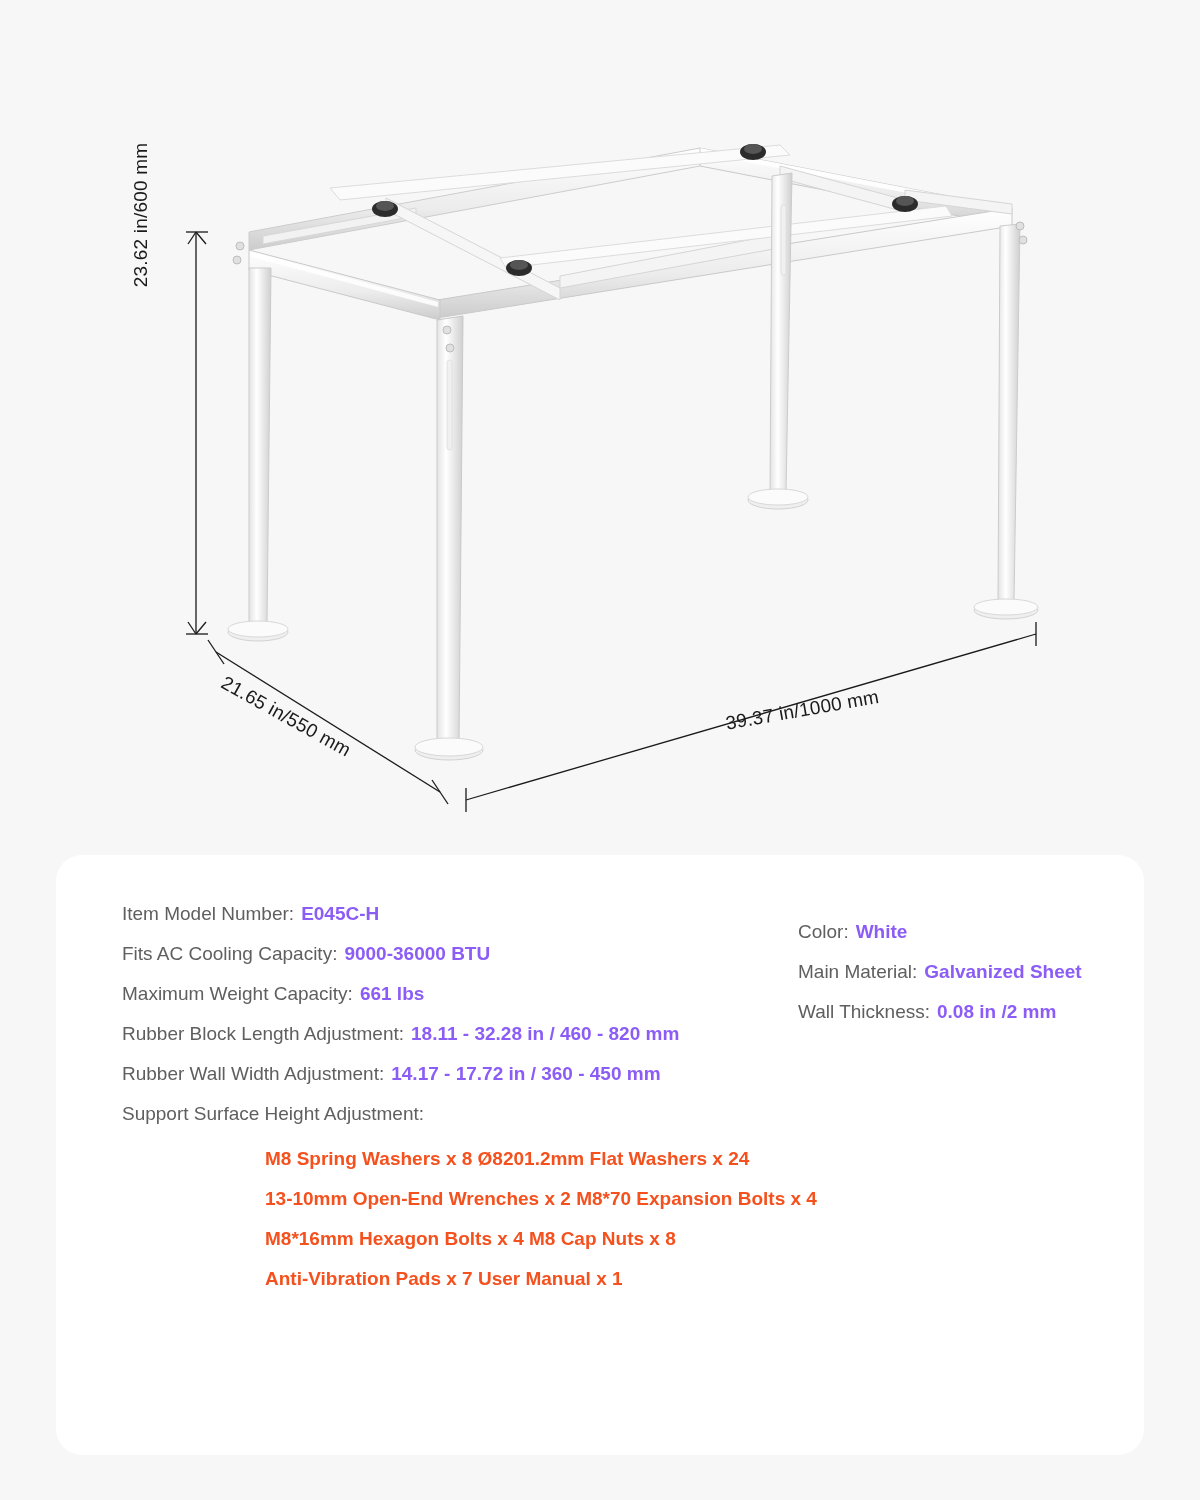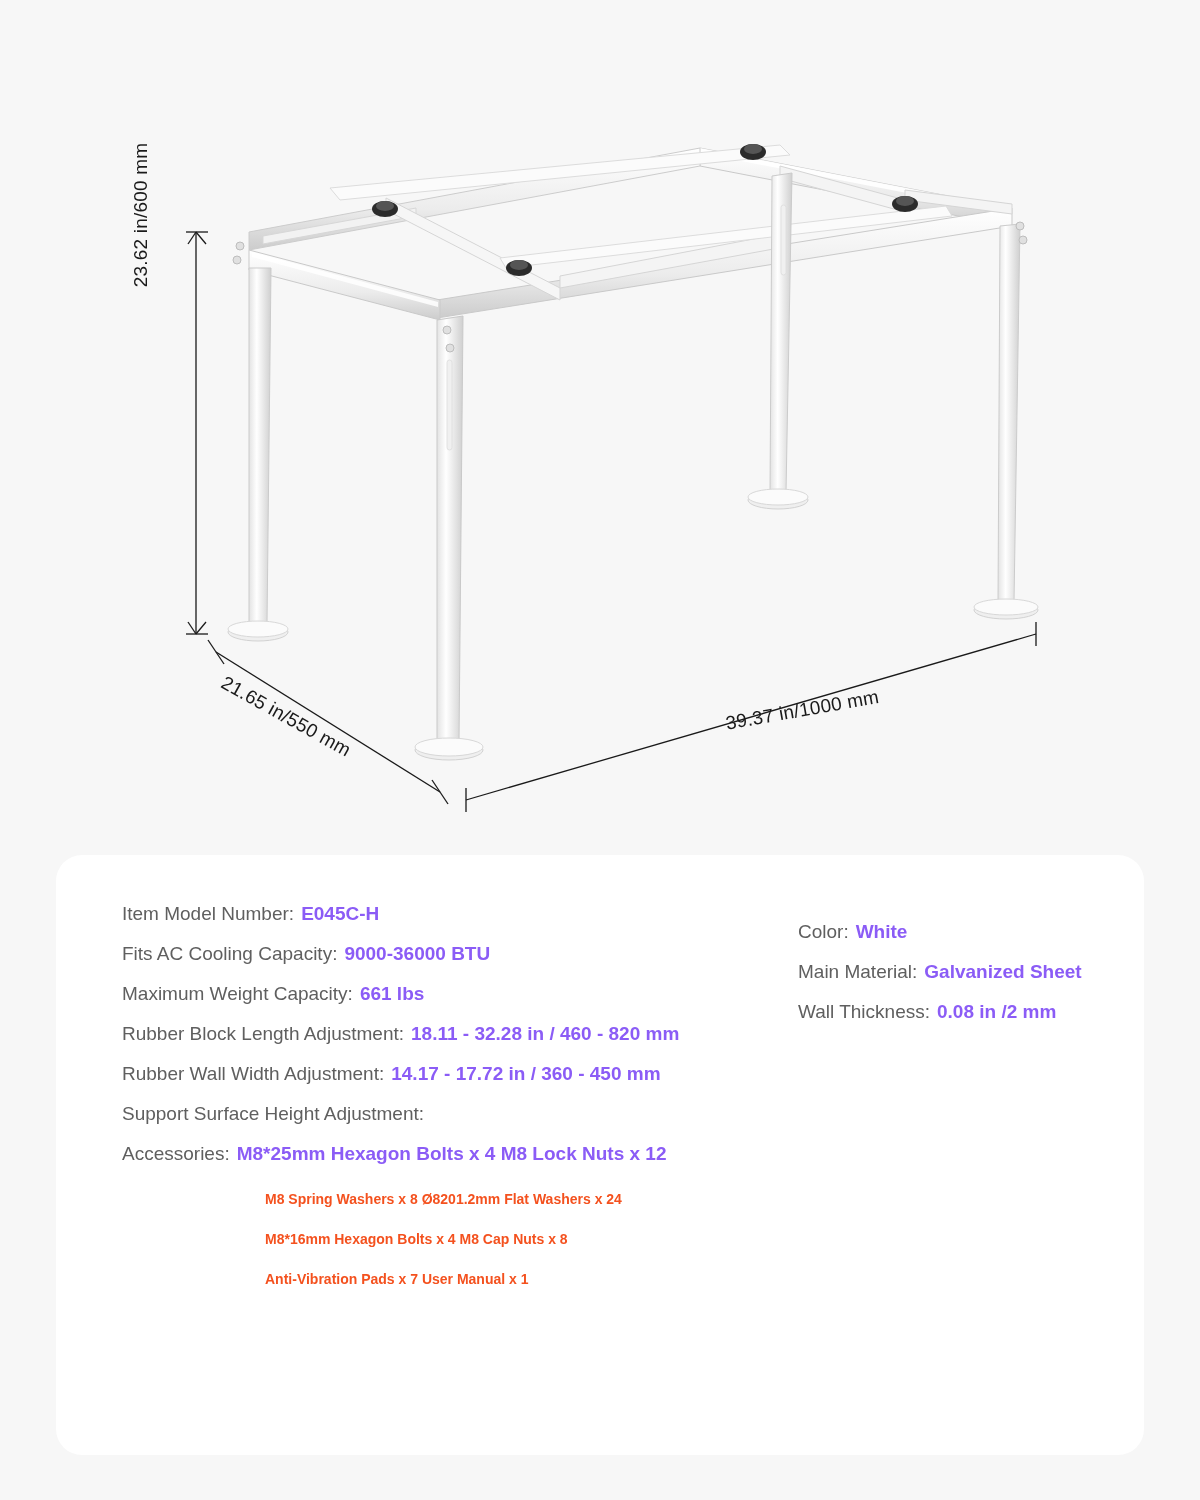--- a/index.html
+++ b/index.html
@@ -77,21 +77,21 @@
     position: absolute;
     left: 676px; top: 18px;
     display: flex;
     align-items: baseline;
     white-space: nowrap;
   }
   .acc-lines { margin-top: 2px; }
   .acc-line {
     color: #f4511e;
     font-weight: 700;
-    font-size: 14px;
+    font-size: 19px;
     line-height: 40px;
     margin-left: 143px;
     white-space: nowrap;
   }
   .acc-first { margin-left: 0; display: flex; align-items: baseline; }
 </style>
 </head>
 <body>
 
 <div id="page">
@@ -245,25 +245,22 @@
         <span class="val">14.17 - 17.72 in / 360 - 450 mm</span>
       </div>
 
       <div class="spec-row">
         <span class="lbl">Support Surface Height Adjustment:</span>
       </div>
 
 
 
       <div class="acc-lines">
-        <div class="spec-row acc-first">
-          <span class="lbl">Accessories:</span>
-          <span class="val">M8*25mm Hexagon Bolts x 4    M8 Lock Nuts x 12</span>
-        </div>
         <div class="acc-line">M8 Spring Washers x 8    Ø8201.2mm Flat Washers x 24</div>
+        <div class="acc-line">13-10mm Open-End Wrenches x 2     M8*70 Expansion Bolts x 4</div>
         <div class="acc-line">M8*16mm Hexagon Bolts x 4    M8 Cap Nuts x 8</div>
         <div class="acc-line">Anti-Vibration Pads x 7    User Manual x 1</div>
       </div>
 
     </div>
   </div>
 
 </div>
 
 </body></html>

